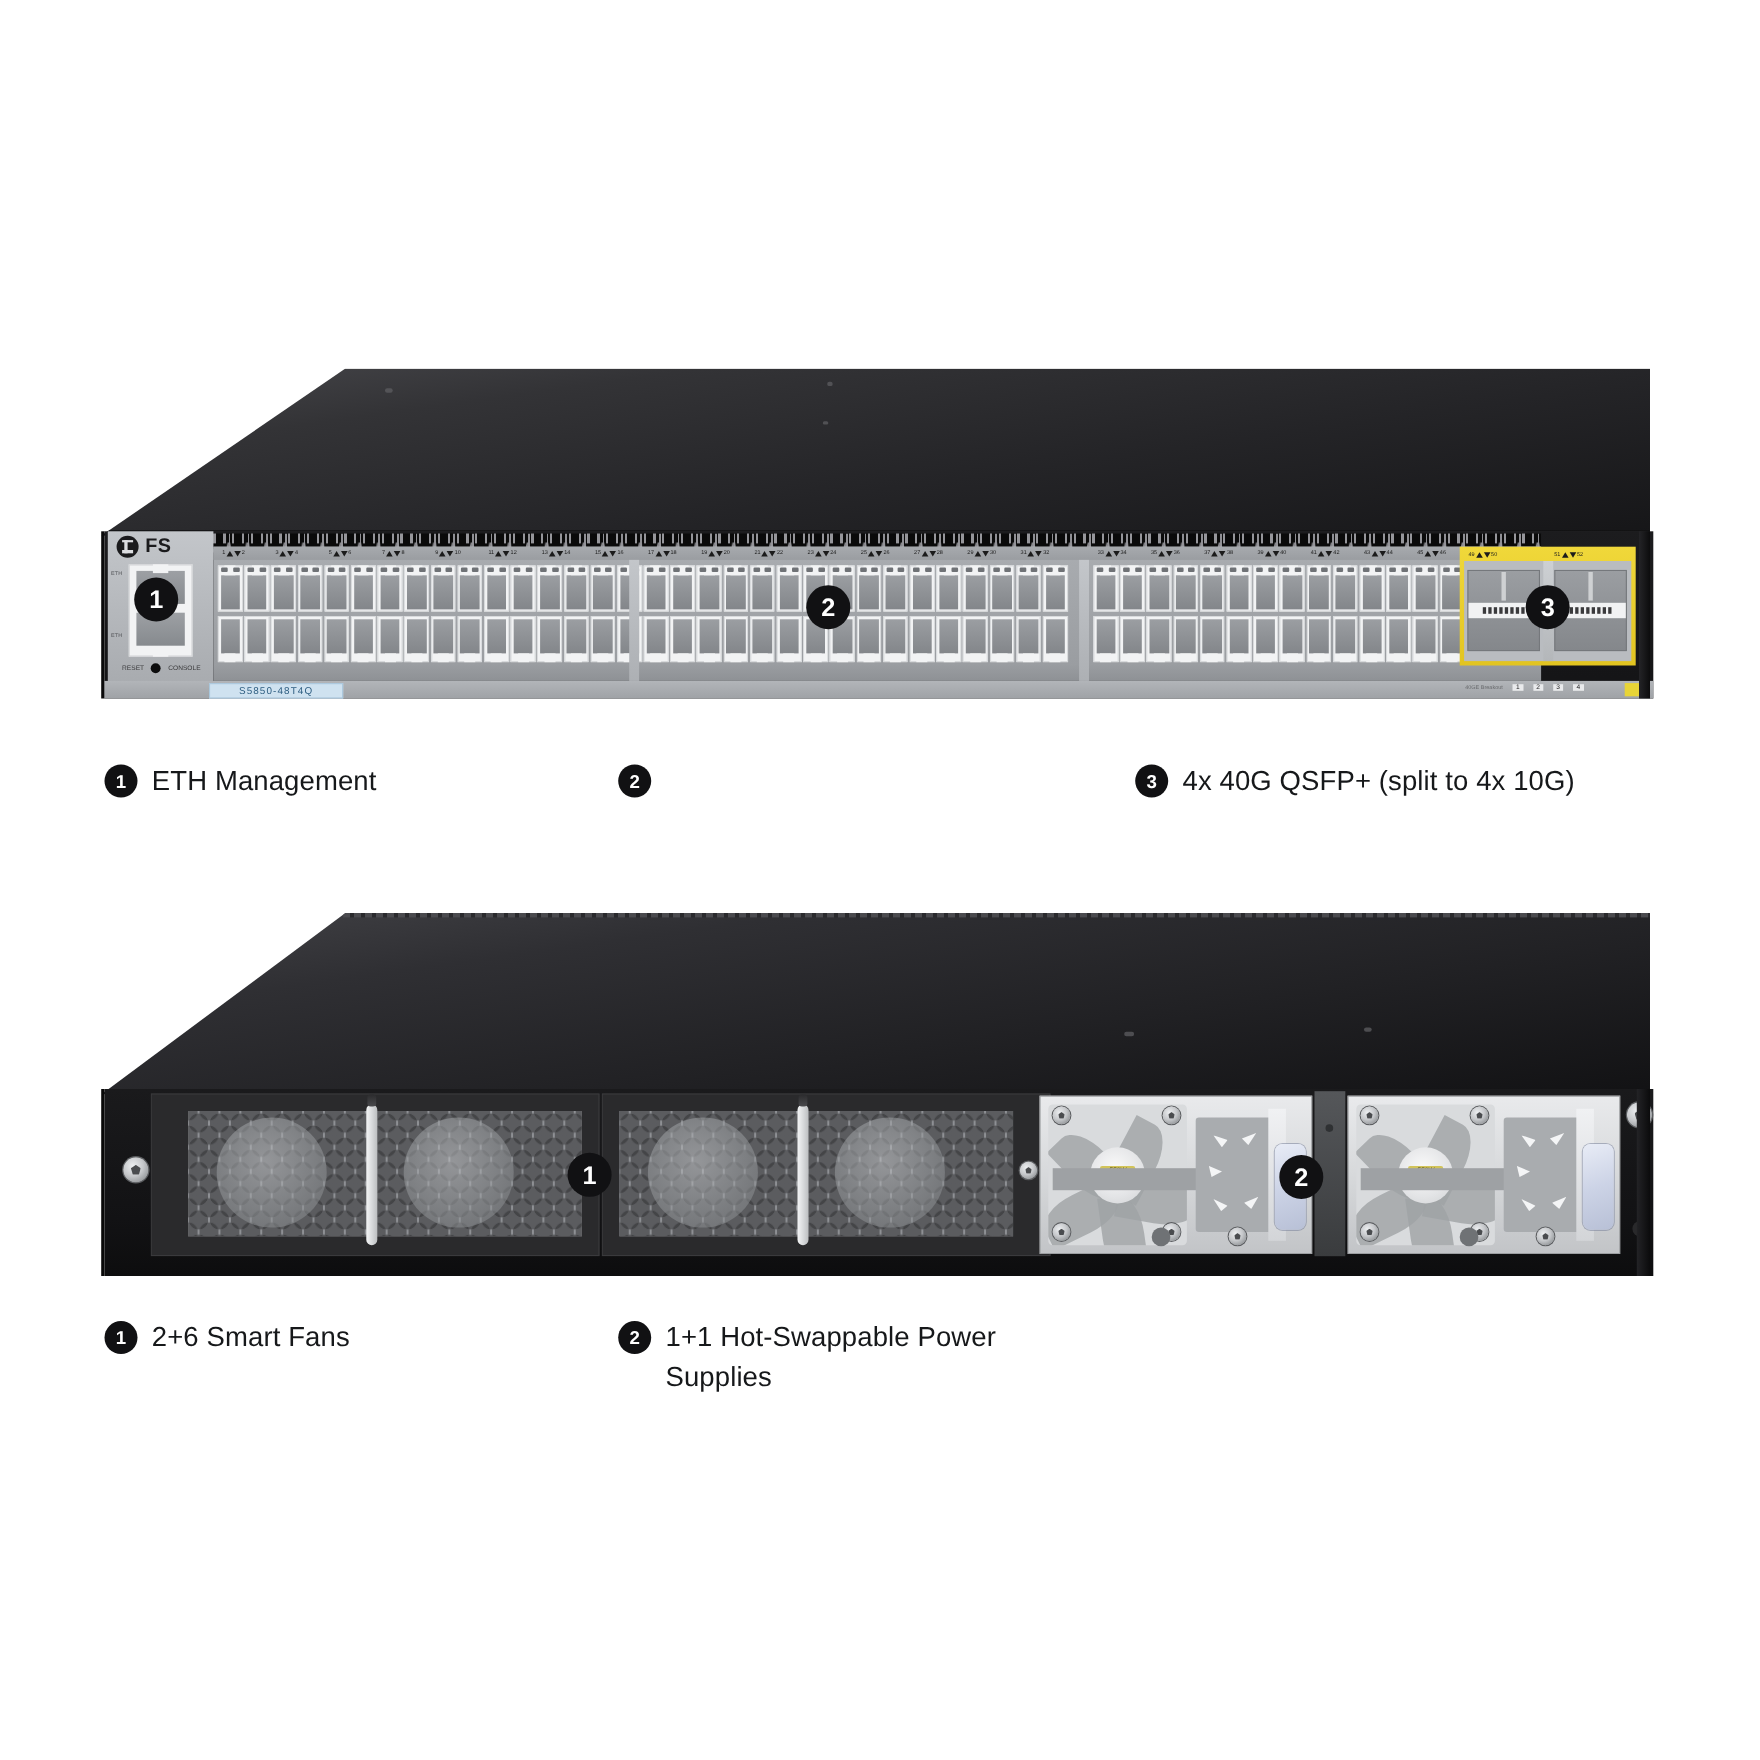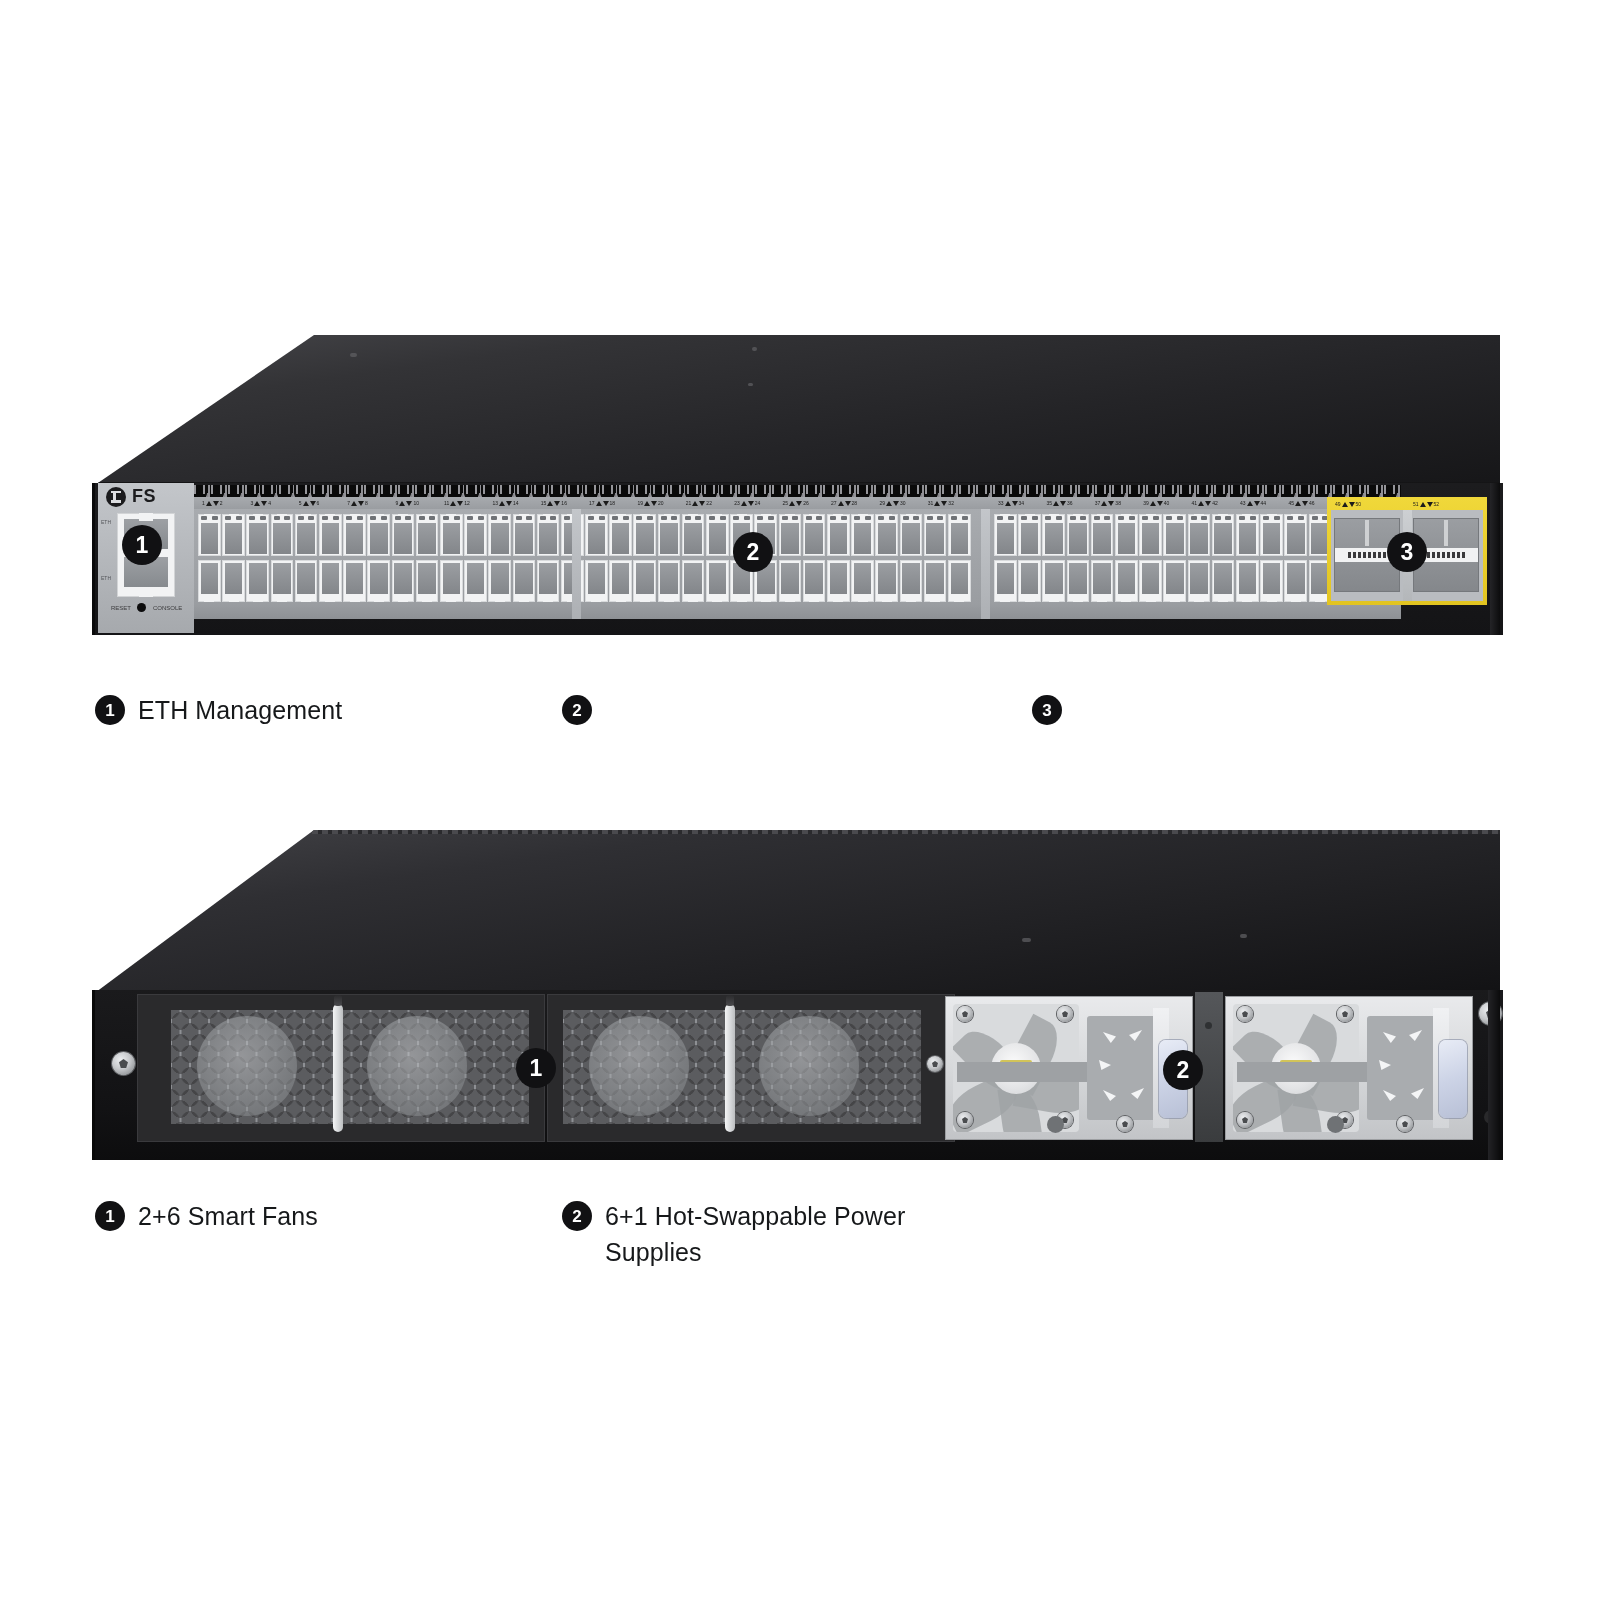--- a/index.html
+++ b/index.html
@@ -1103,37 +1103,49 @@
                 <i></i>
                 <i></i>
                 <i></i>
                 <i></i>
               </div>
           </div>
           <div style="position:absolute;left:72px;top:0;width:9px;height:91px;background:linear-gradient(180deg,#cdd0d3,#b4b7ba);"></div>
         </div>
       </div>
 
+      <div class="bottom-bar" style="top:136px;height:16px;">
+        <div class="blue-label" style="left:95px;top:2px;width:120px;height:12px;">S5850-48T4Q</div>
+        <div class="port-nums" style="left:1237px;top:3px;">
+          <span class="tiny-tag" style="position:relative;">40GE Breakout</span>
+          <span class="pn">1</span>
+          <span class="pn">2</span>
+          <span class="pn">3</span>
+          <span class="pn">4</span>
+        </div>
+        <div style="position:absolute;right:6px;top:2px;width:20px;height:12px;background:#e8d437;"></div>
+      </div>
     </div>
     <div id="front-right-wall"></div>
 
     <div class="badge on-device" style="left:30px;top:190px;">1</div>
     <div class="badge on-device" style="left:641px;top:197px;">2</div>
     <div class="badge on-device" style="left:1295px;top:197px;">3</div>
   </div>
 
   <div class="caption" style="left:95px;top:693px;width:430px;">
     <div class="badge">1</div>
     <div class="ctxt">ETH Management</div>
   </div>
   <div class="caption" style="left:562px;top:693px;width:400px;">
     <div class="badge">2</div>
   </div>
   <div class="caption" style="left:1032px;top:693px;width:520px;">
     <div class="badge">3</div>
+    <div class="ctxt" style="white-space:nowrap;">4x 40G QSFP+ (split to 4x 10G)</div>
   </div>
 
   <div class="device" id="rear-view">
 
     <div id="rear-lid">
       <div class="lid-dot" style="left:930px;top:108px;width:9px;height:4px;"></div>
       <div class="lid-dot" style="left:1148px;top:104px;width:7px;height:4px;"></div>
     </div>
 
     <div id="rear-face">
@@ -1228,16 +1240,16 @@
     <div class="badge on-device" style="left:424px;top:218px;">1</div>
     <div class="badge on-device" style="left:1071px;top:220px;">2</div>
   </div>
 
   <div class="caption" style="left:95px;top:1199px;width:400px;">
     <div class="badge">1</div>
     <div class="ctxt">2+6 Smart Fans</div>
   </div>
   <div class="caption" style="left:562px;top:1199px;width:430px;">
     <div class="badge">2</div>
-    <div class="ctxt" style="max-width:380px;">6+1 Hot-Swappable Power Supplies</div>
+    <div class="ctxt" style="max-width:380px;">1+1 Hot-Swappable Power Supplies</div>
   </div>
 
 </div>
 
 </body></html>

